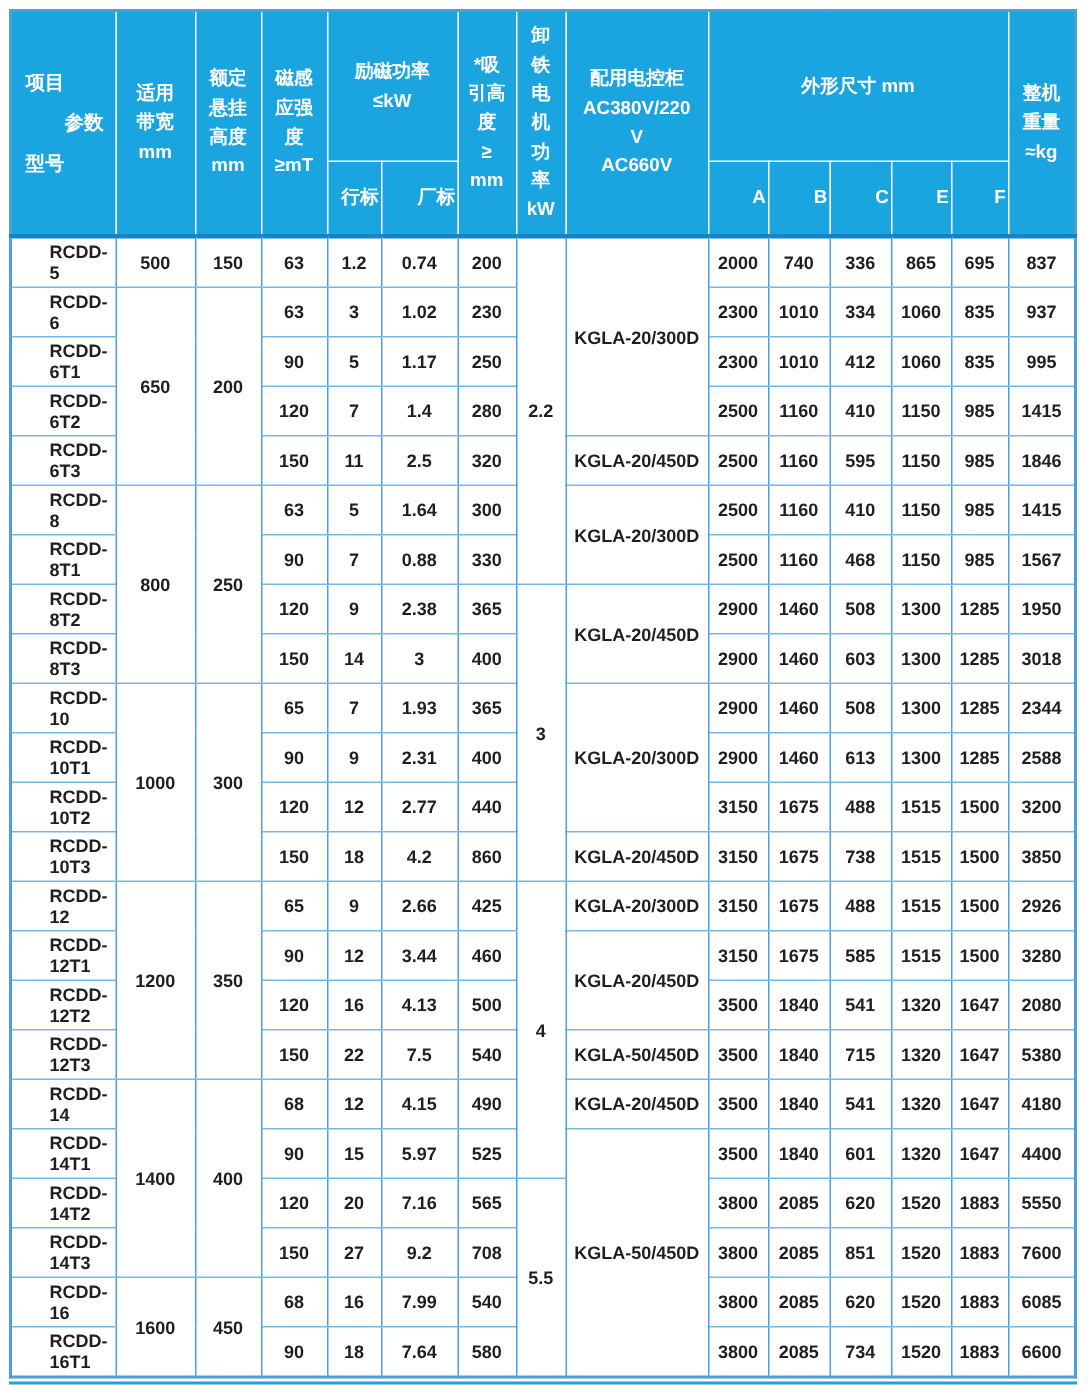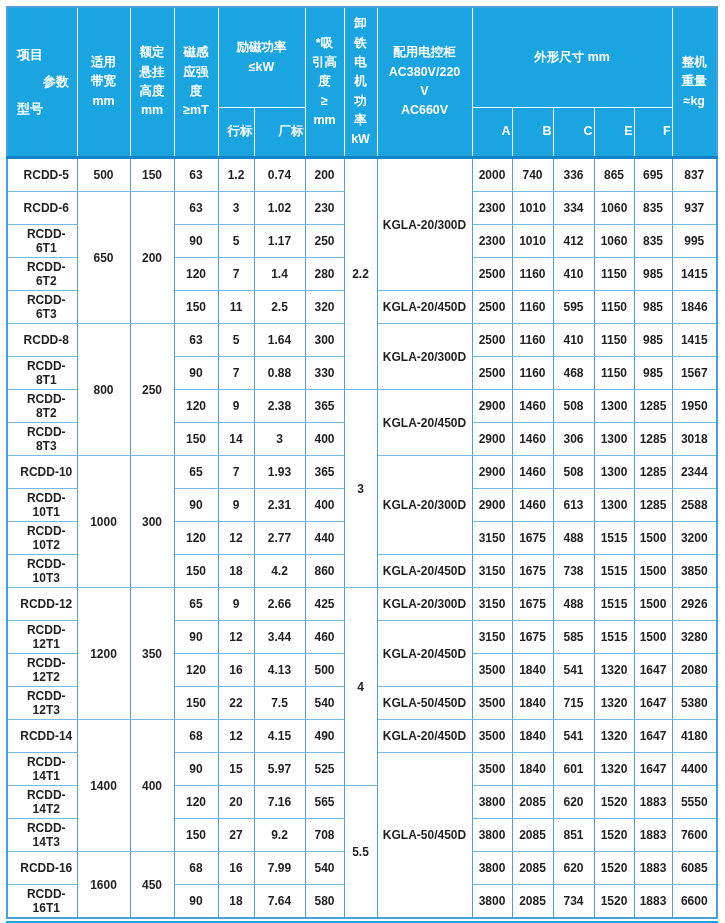--- a/index.html
+++ b/index.html
@@ -27,21 +27,21 @@
     height:100%;gap:7px;font-size:13px;text-align:left;padding-left:8px;
   }
   .corner .l2{margin-left:26px;}
   tbody td{
     background:#ffffff;color:#1f1f1f;font-size:12px;font-weight:600;
     text-align:center;vertical-align:middle;height:32px;
     border-left:1px solid #4f9fd4;border-right:1px solid #4f9fd4;
     border-top:1px solid #72b9e5;border-bottom:1px solid #72b9e5;
     padding:0 1px;overflow:hidden;
   }
-  tbody td.model{text-align:center;padding-left:9px;font-weight:700;font-size:12px;}
+  tbody td.model{text-align:left;padding-left:25px;font-weight:700;font-size:12px;}
   .footer-bar{width:712px;height:7px;background:#1ba5e0;margin-top:2px;}
 </style>
 </head>
 <body>
 
 <div class="wrap">
   <table class="spec">
     <colgroup>
       <col style="width:70px">
         <col style="width:53px">
@@ -248,21 +248,21 @@
           <td>1950</td>
         </tr>
         <tr>
           <td class="model">RCDD-8T3</td>
           <td>150</td>
           <td>14</td>
           <td>3</td>
           <td>400</td>
           <td>2900</td>
           <td>1460</td>
-          <td>306</td>
+          <td>603</td>
           <td>1300</td>
           <td>1285</td>
           <td>3018</td>
         </tr>
         <tr>
           <td class="model">RCDD-10</td>
           <td rowspan="4">1000</td>
           <td rowspan="4">300</td>
           <td>65</td>
           <td>7</td>

